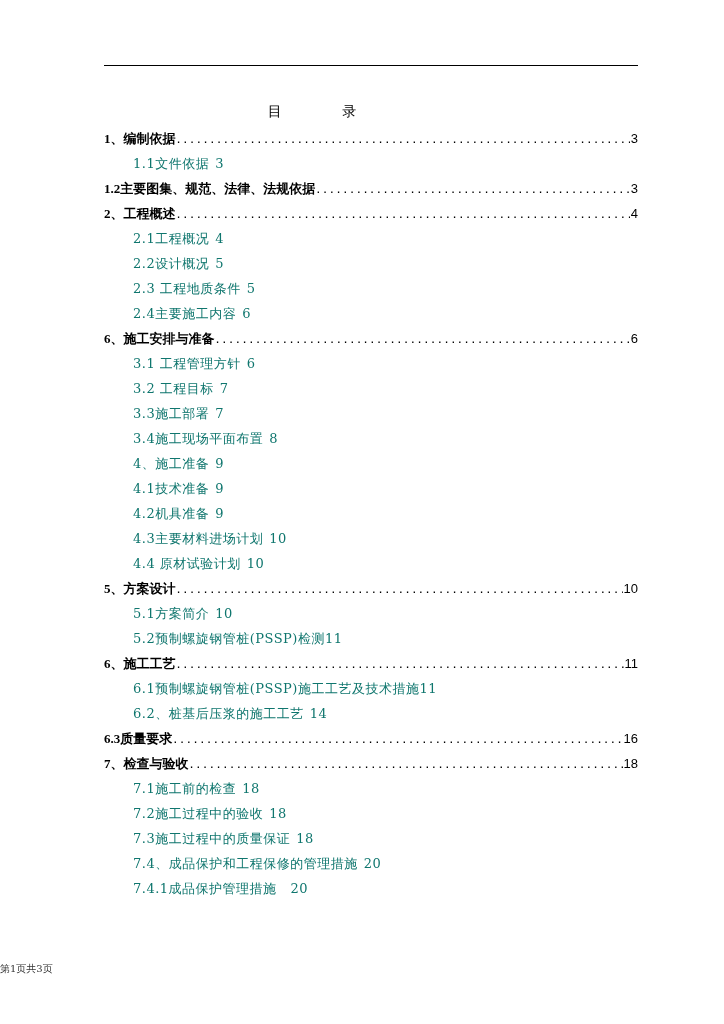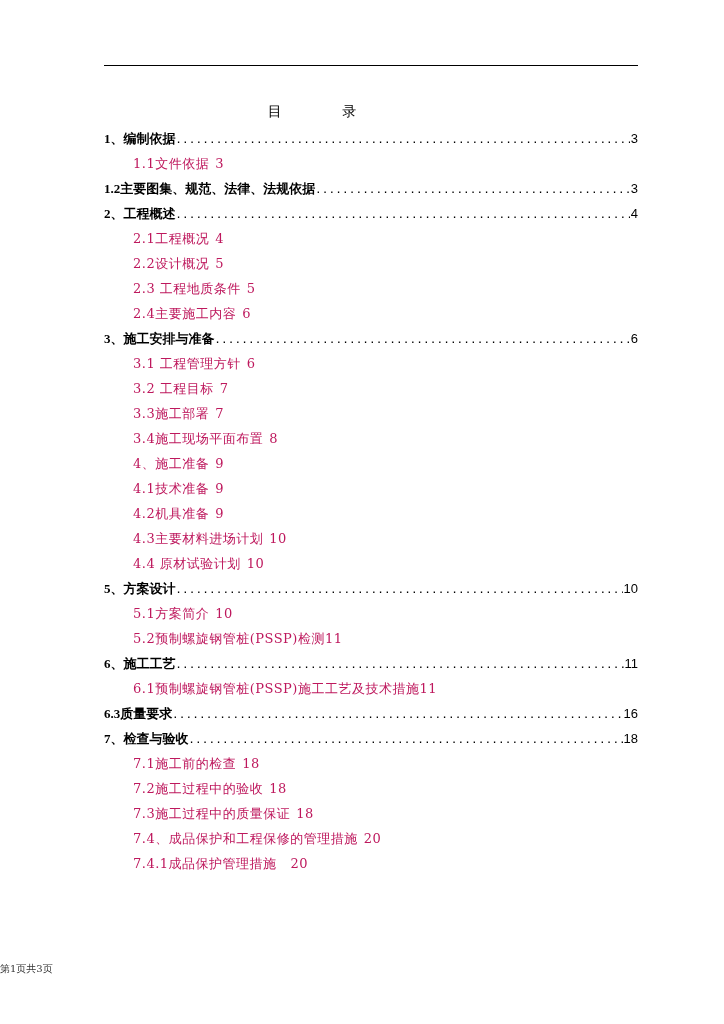--- a/index.html
+++ b/index.html
@@ -70,21 +70,21 @@
     }
     .toc-row.lvl1 .page {
       flex: 0 0 auto;
       font-weight: normal;
       font-family: "Liberation Sans", sans-serif;
     }
     .toc-row.lvl2 {
       padding-left: 29px;
       font-family: "DejaVu Serif", "Liberation Serif", serif;
       font-weight: normal;
-      color: #be185d;
+      color: #0f766e;
       letter-spacing: 0.5px;
     }
     .toc-row.lvl2 .page {
       margin-left: 6px;
     }
     .footer {
       position: absolute;
       left: 0;
       width: 724px;
       top: 962px;
@@ -115,21 +115,21 @@
   <div class="toc-row lvl1">
       <span class="label">2、工程概述</span>
       <span class="leader"></span>
       <span class="page">4</span>
     </div>
   <div class="toc-row lvl2"><span class="label">2.1工程概况</span><span class="page">4</span></div>
   <div class="toc-row lvl2"><span class="label">2.2设计概况</span><span class="page">5</span></div>
   <div class="toc-row lvl2"><span class="label">2.3 工程地质条件</span><span class="page">5</span></div>
   <div class="toc-row lvl2"><span class="label">2.4主要施工内容</span><span class="page">6</span></div>
   <div class="toc-row lvl1">
-      <span class="label">3、施工安排与准备</span>
+      <span class="label">6、施工安排与准备</span>
       <span class="leader"></span>
       <span class="page">6</span>
     </div>
   <div class="toc-row lvl2"><span class="label">3.1 工程管理方针</span><span class="page">6</span></div>
   <div class="toc-row lvl2"><span class="label">3.2 工程目标</span><span class="page">7</span></div>
   <div class="toc-row lvl2"><span class="label">3.3施工部署</span><span class="page">7</span></div>
   <div class="toc-row lvl2"><span class="label">3.4施工现场平面布置</span><span class="page">8</span></div>
   <div class="toc-row lvl2"><span class="label">4、施工准备</span><span class="page">9</span></div>
   <div class="toc-row lvl2"><span class="label">4.1技术准备</span><span class="page">9</span></div>
   <div class="toc-row lvl2"><span class="label">4.2机具准备</span><span class="page">9</span></div>
@@ -141,20 +141,21 @@
       <span class="page">10</span>
     </div>
   <div class="toc-row lvl2"><span class="label">5.1方案简介</span><span class="page">10</span></div>
   <div class="toc-row lvl2"><span class="label">5.2预制螺旋钢管桩(PSSP)检测</span><span class="page" style="margin-left:0">11</span></div>
   <div class="toc-row lvl1">
       <span class="label">6、施工工艺</span>
       <span class="leader"></span>
       <span class="page">11</span>
     </div>
   <div class="toc-row lvl2"><span class="label">6.1预制螺旋钢管桩(PSSP)施工工艺及技术措施</span><span class="page" style="margin-left:0">11</span></div>
+  <div class="toc-row lvl2"><span class="label">6.2、桩基后压浆的施工工艺</span><span class="page">14</span></div>
   <div class="toc-row lvl1">
       <span class="label">6.3质量要求</span>
       <span class="leader"></span>
       <span class="page">16</span>
     </div>
   <div class="toc-row lvl1">
       <span class="label">7、检查与验收</span>
       <span class="leader"></span>
       <span class="page">18</span>
     </div>

